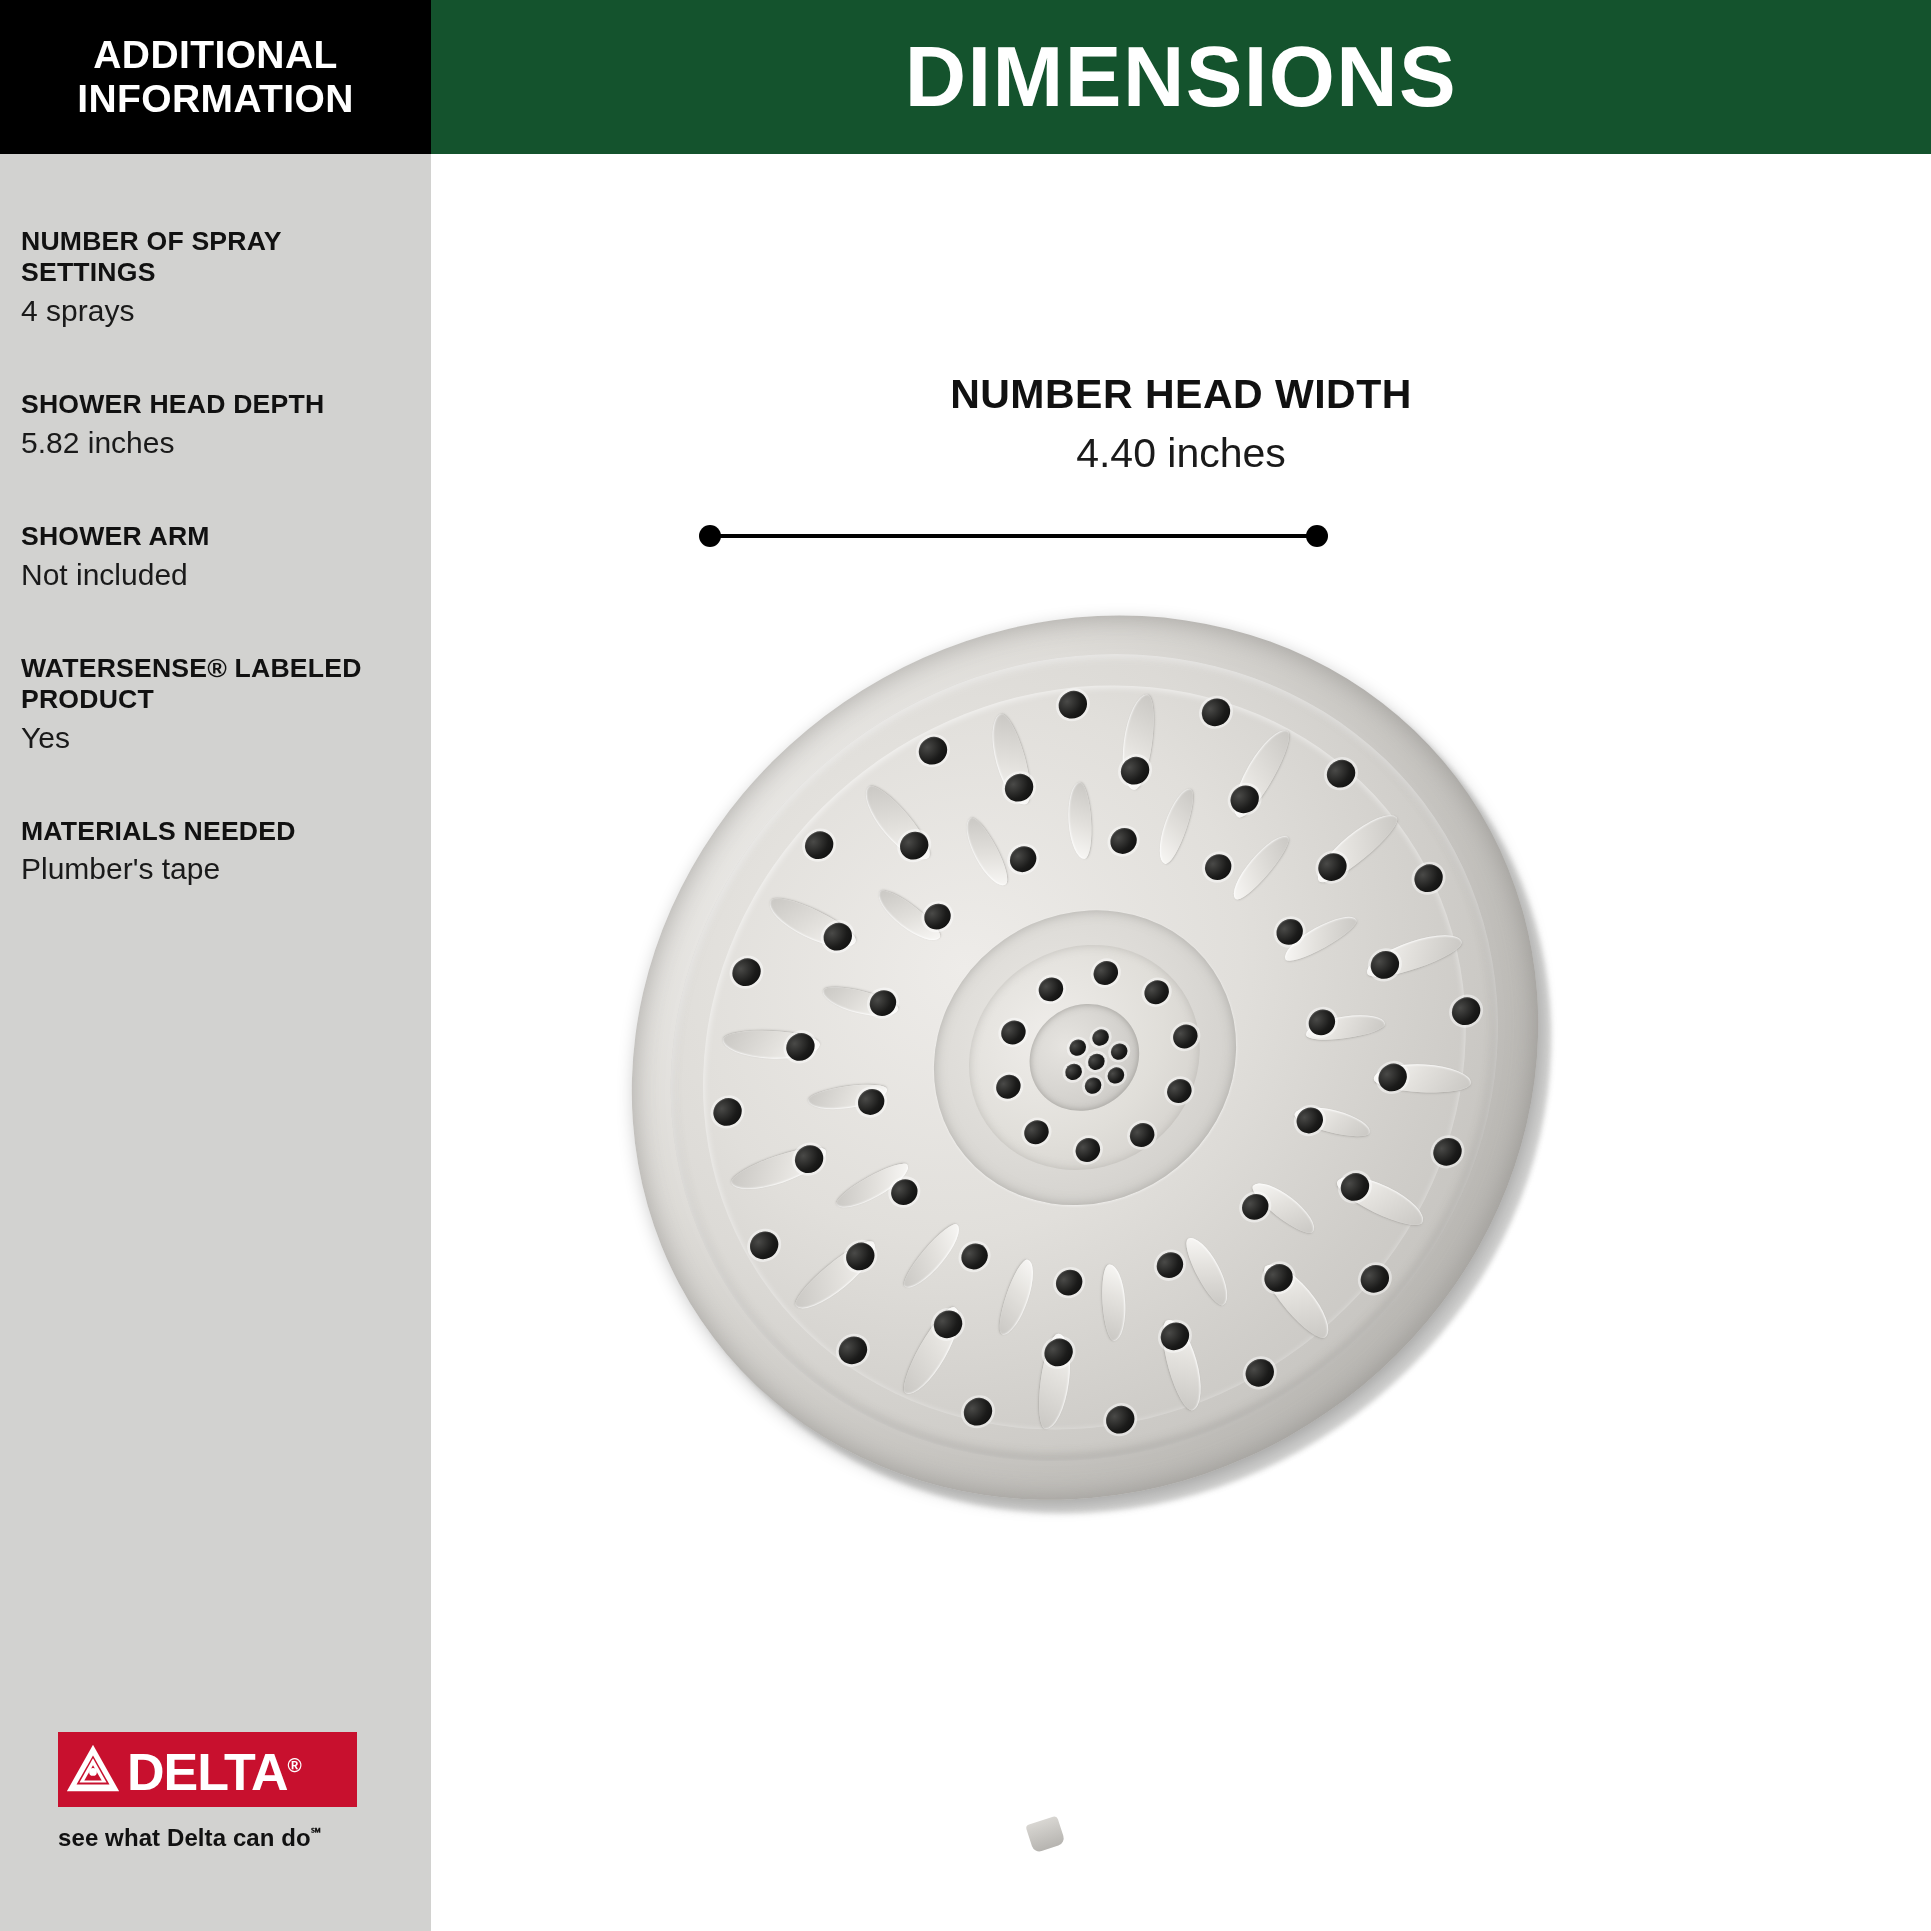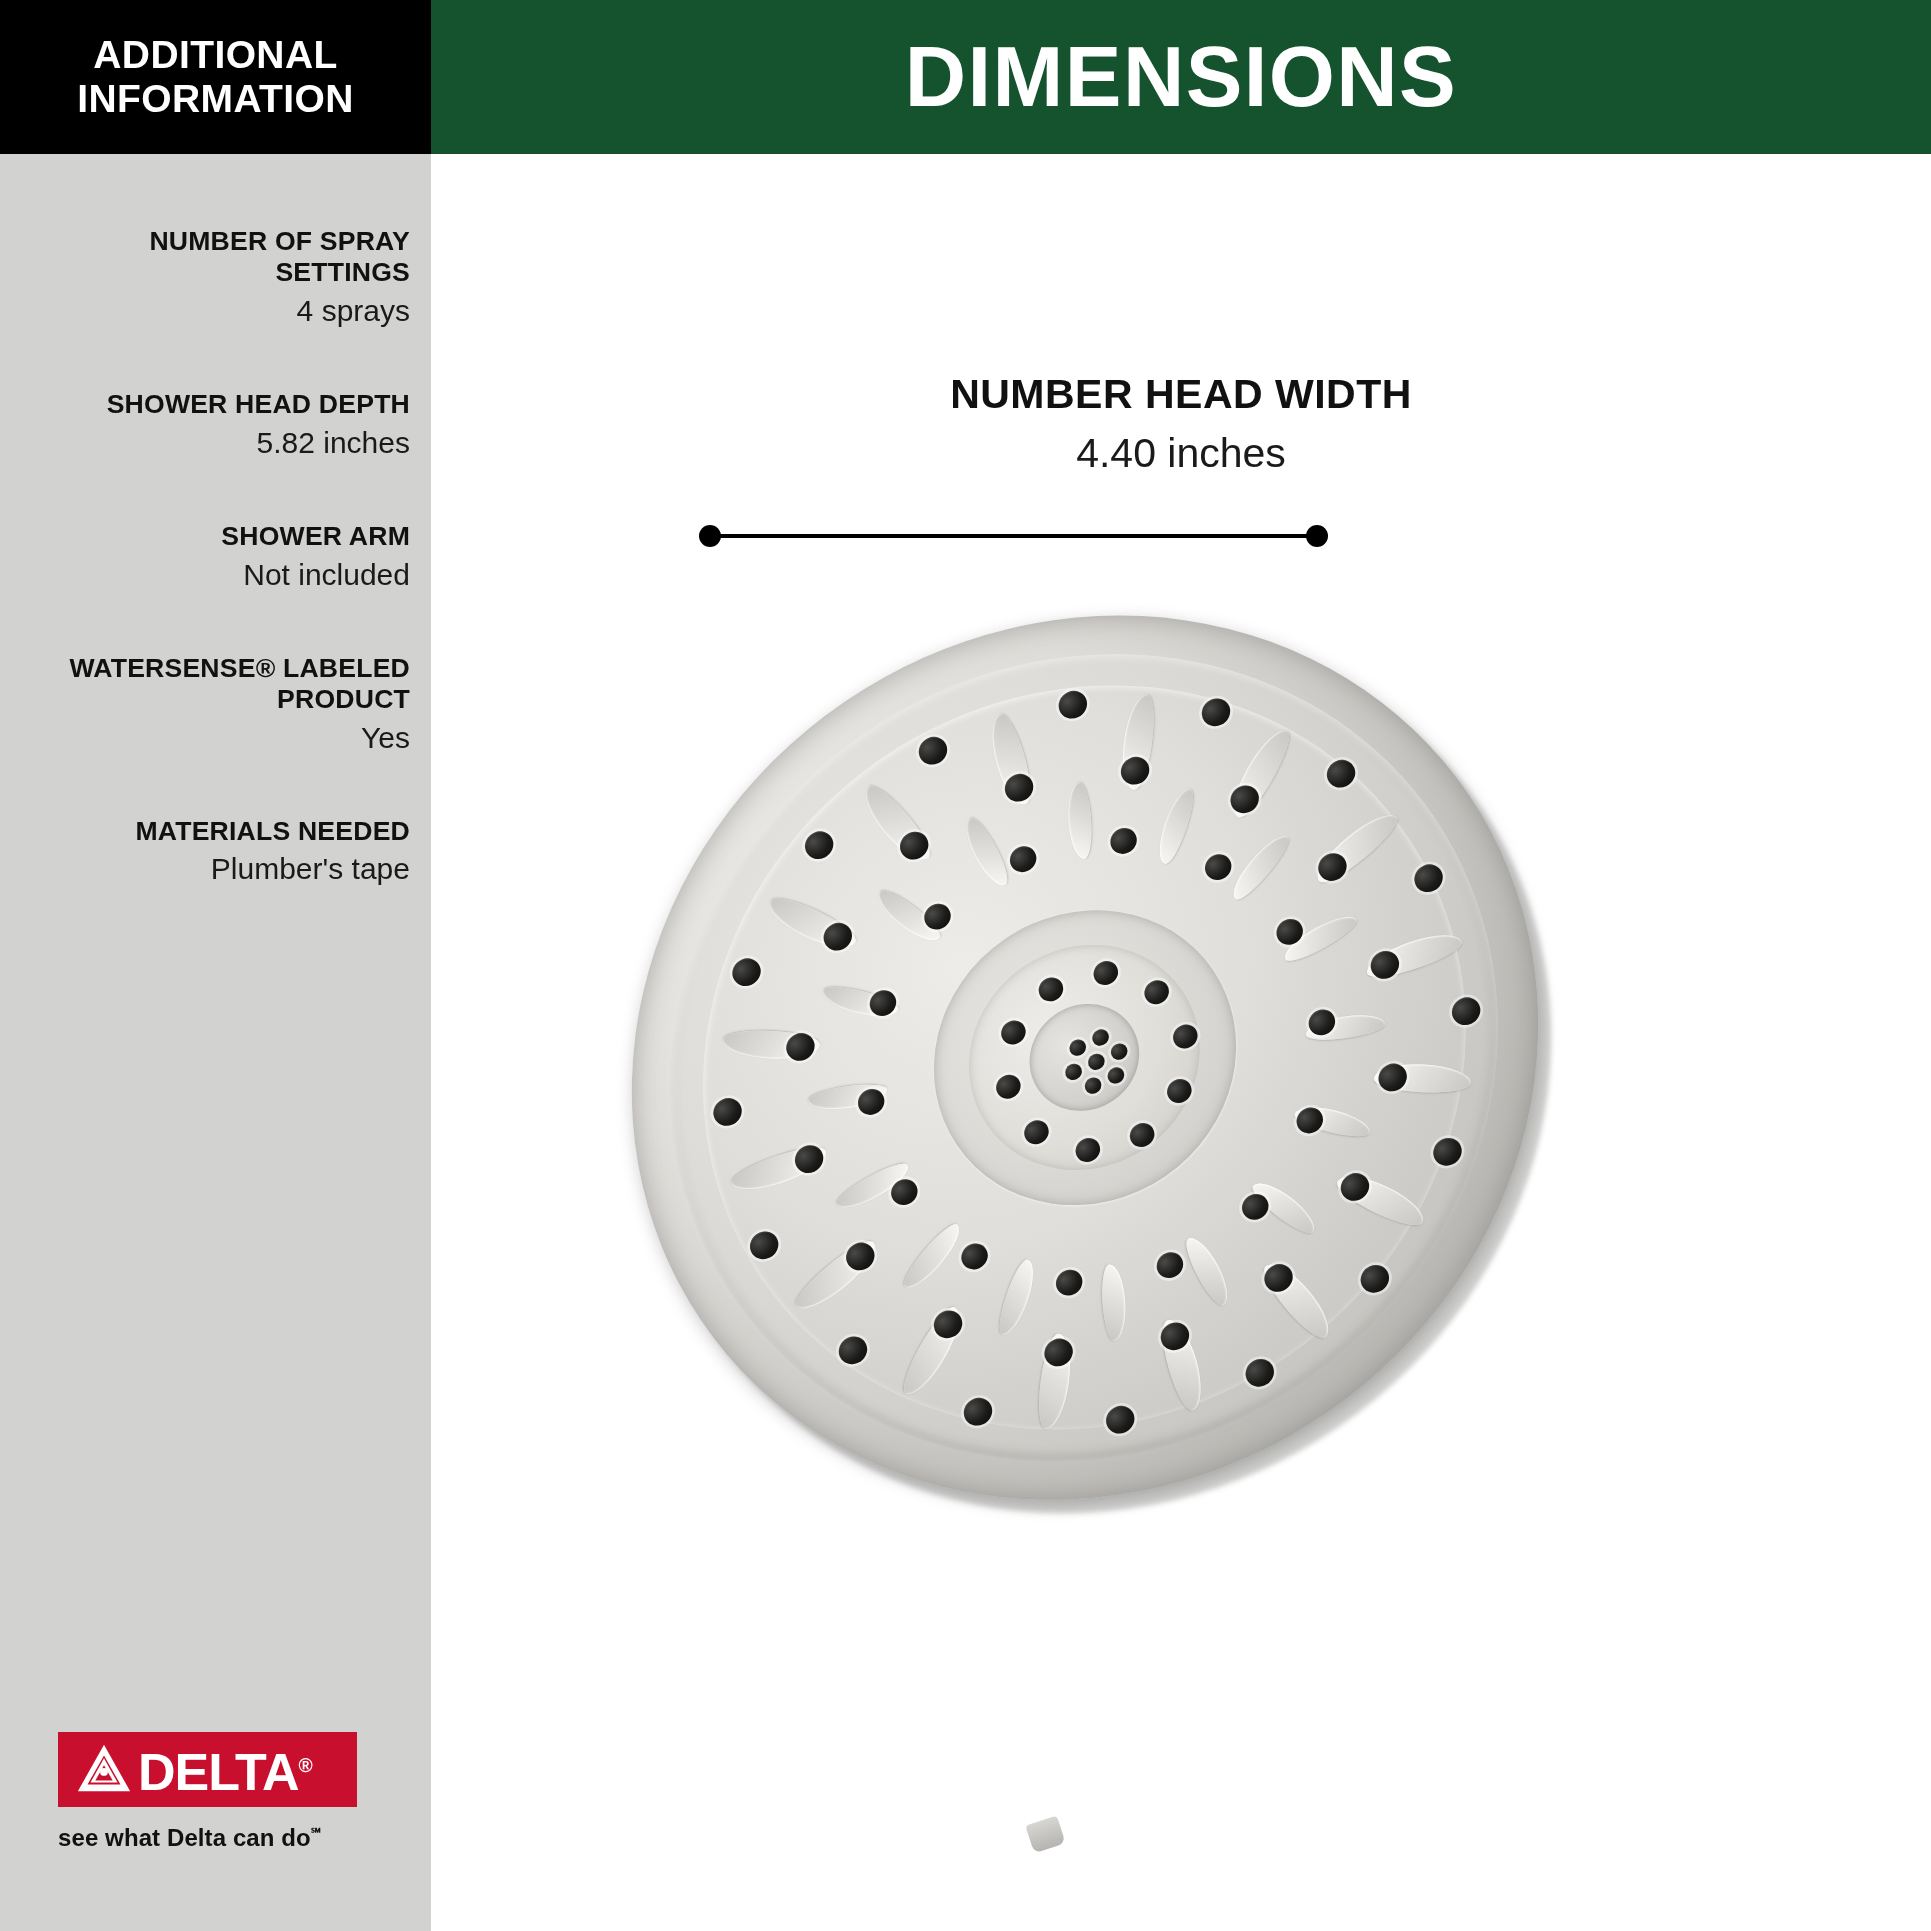--- a/index.html
+++ b/index.html
@@ -38,21 +38,21 @@
   .sidebar-header .line {
     font-size: 39px;
     font-weight: bold;
     letter-spacing: 0.4px;
     line-height: 44px;
   }
   .spec-list {
     padding: 72px 21px 0 21px;
   }
   .spec {
-    text-align: right;
+    text-align: left;
     margin-bottom: 60px;
   }
   .spec-label {
     font-size: 26.6px;
     font-weight: bold;
     color: #111111;
     line-height: 31px;
     letter-spacing: 0.2px;
   }
   .spec-value {
@@ -68,21 +68,21 @@
     left: 58px;
     bottom: 79px;
     width: 319px;
   }
   .logo-mark {
     display: flex;
     align-items: center;
     background: #c8102e;
     width: 299px;
     height: 75px;
-    padding-left: 16px;
+    padding-left: 5px;
   }
   .logo-tri {
     width: 60px; height: 60px;
     position: relative;
     flex: 0 0 auto;
   }
   .logo-word {
     color: #ffffff;
     font-size: 52px;
     font-weight: bold;

